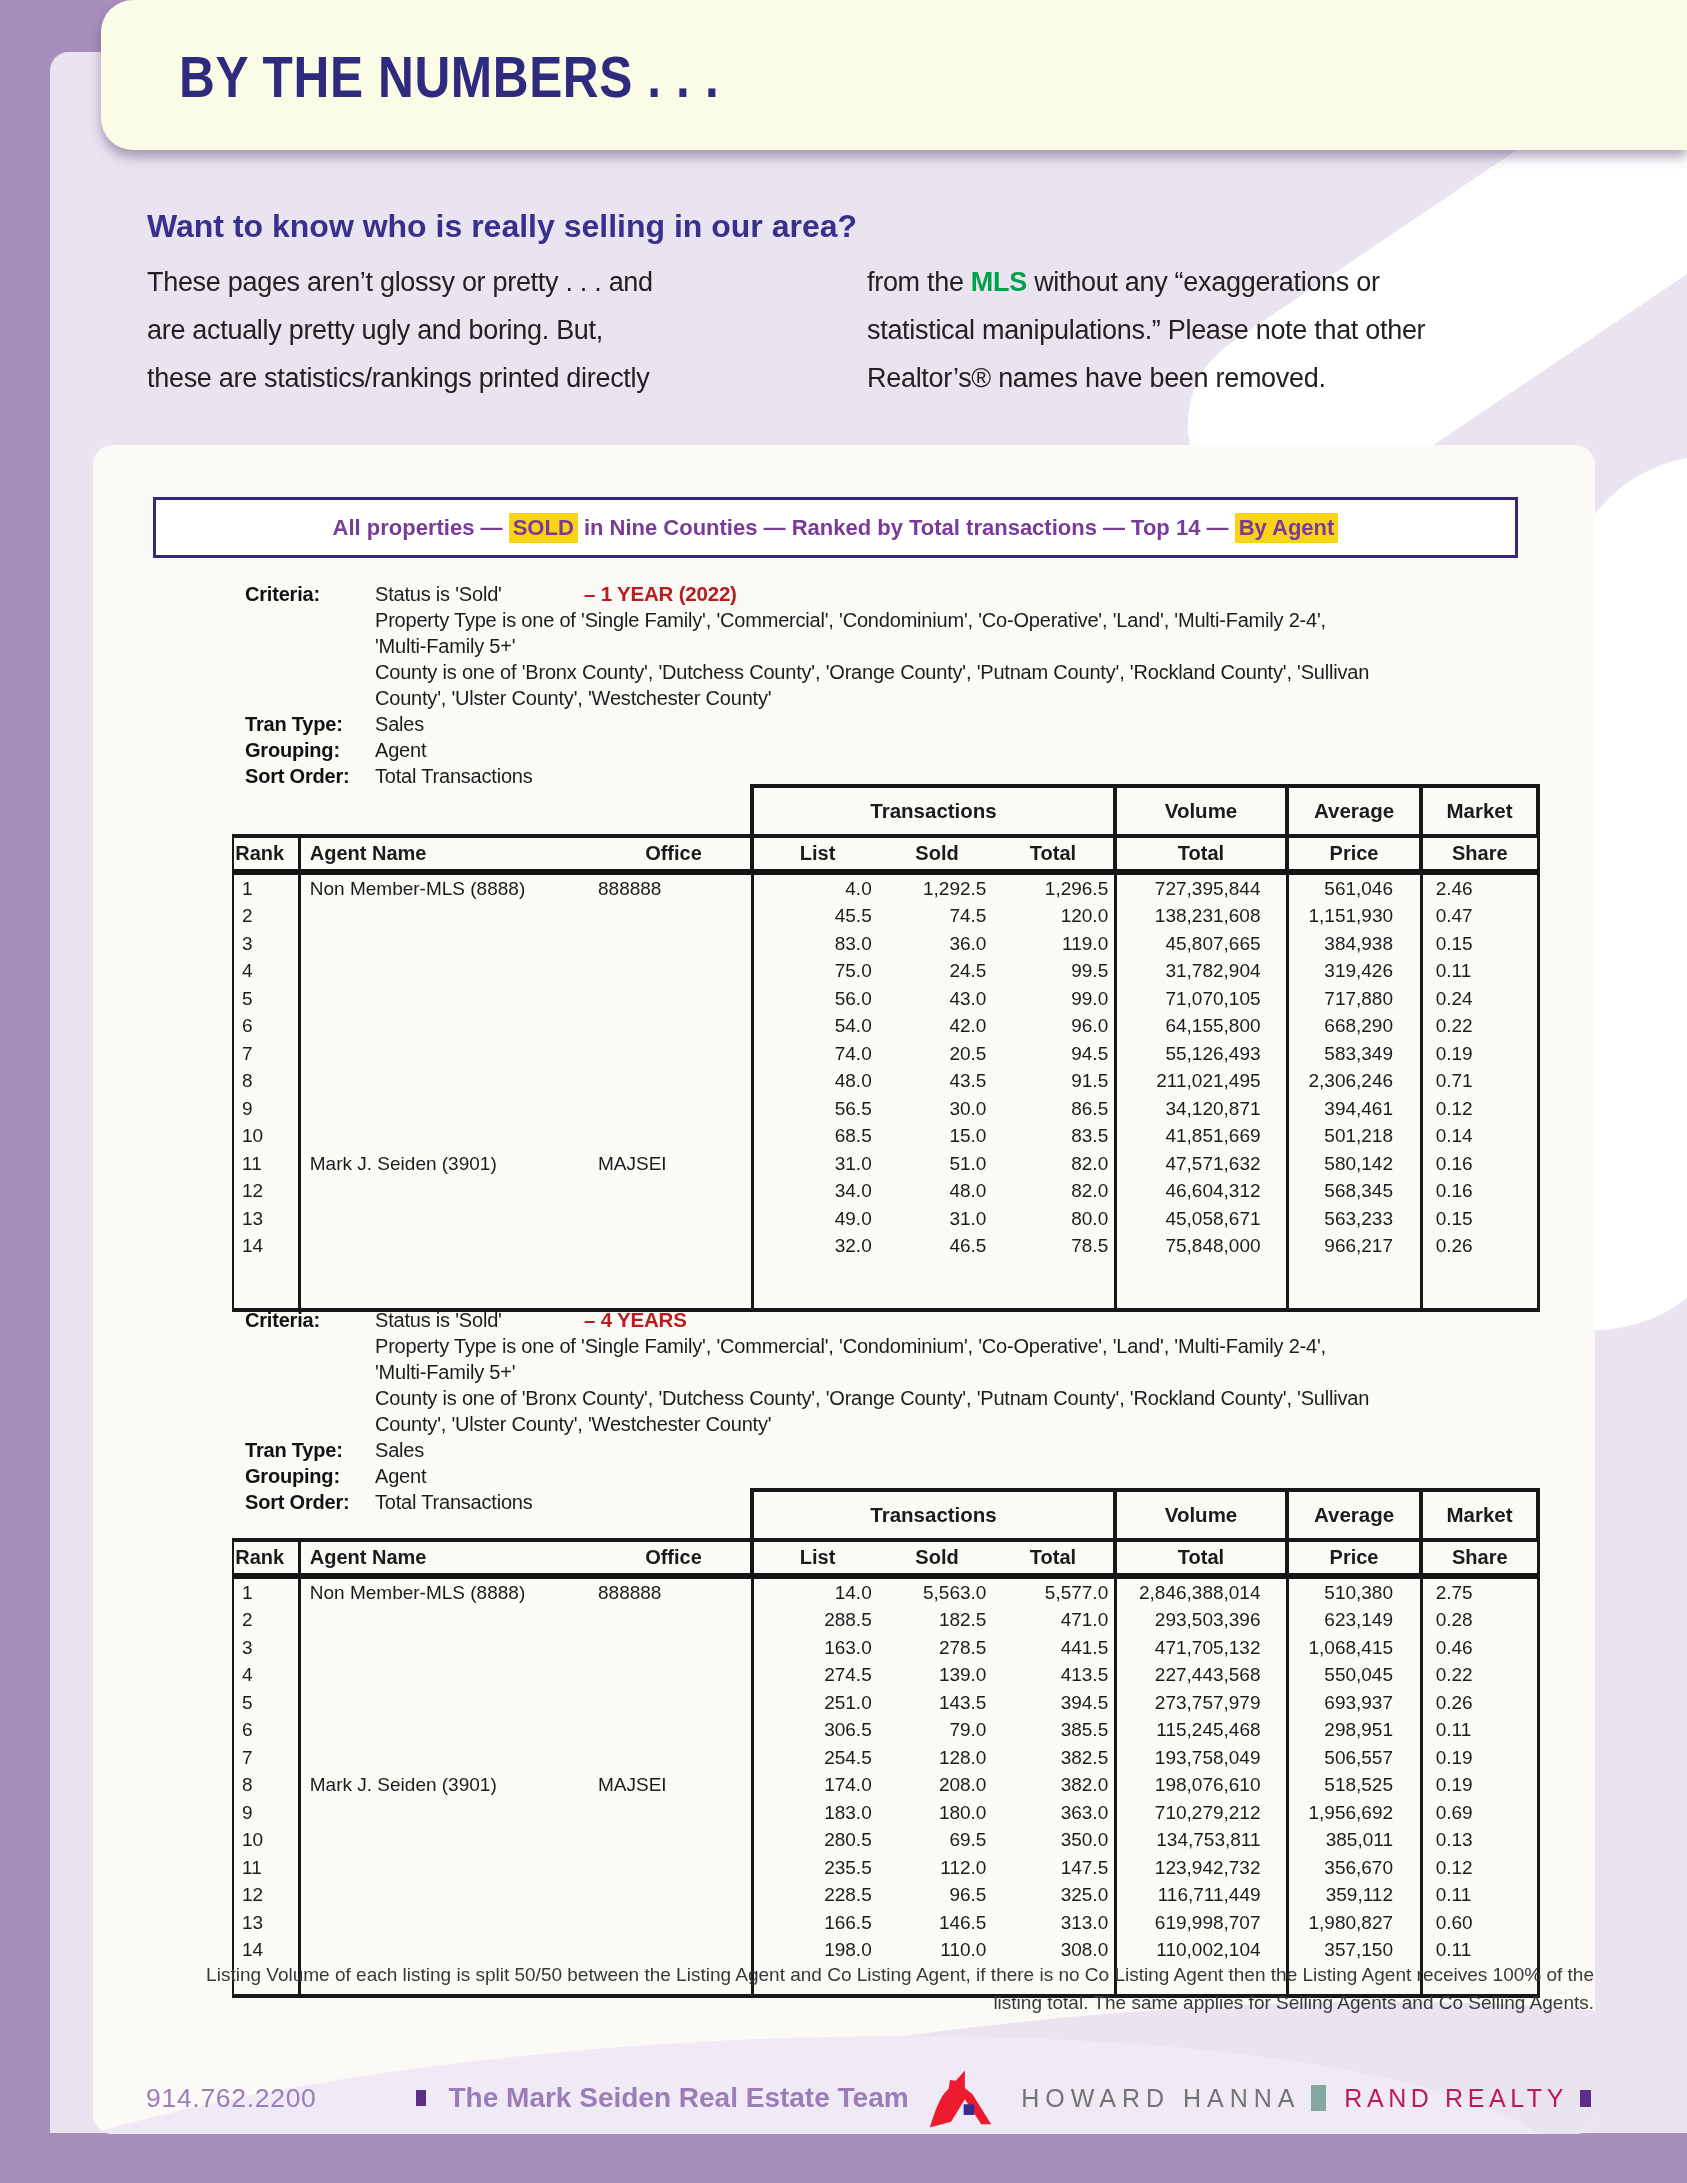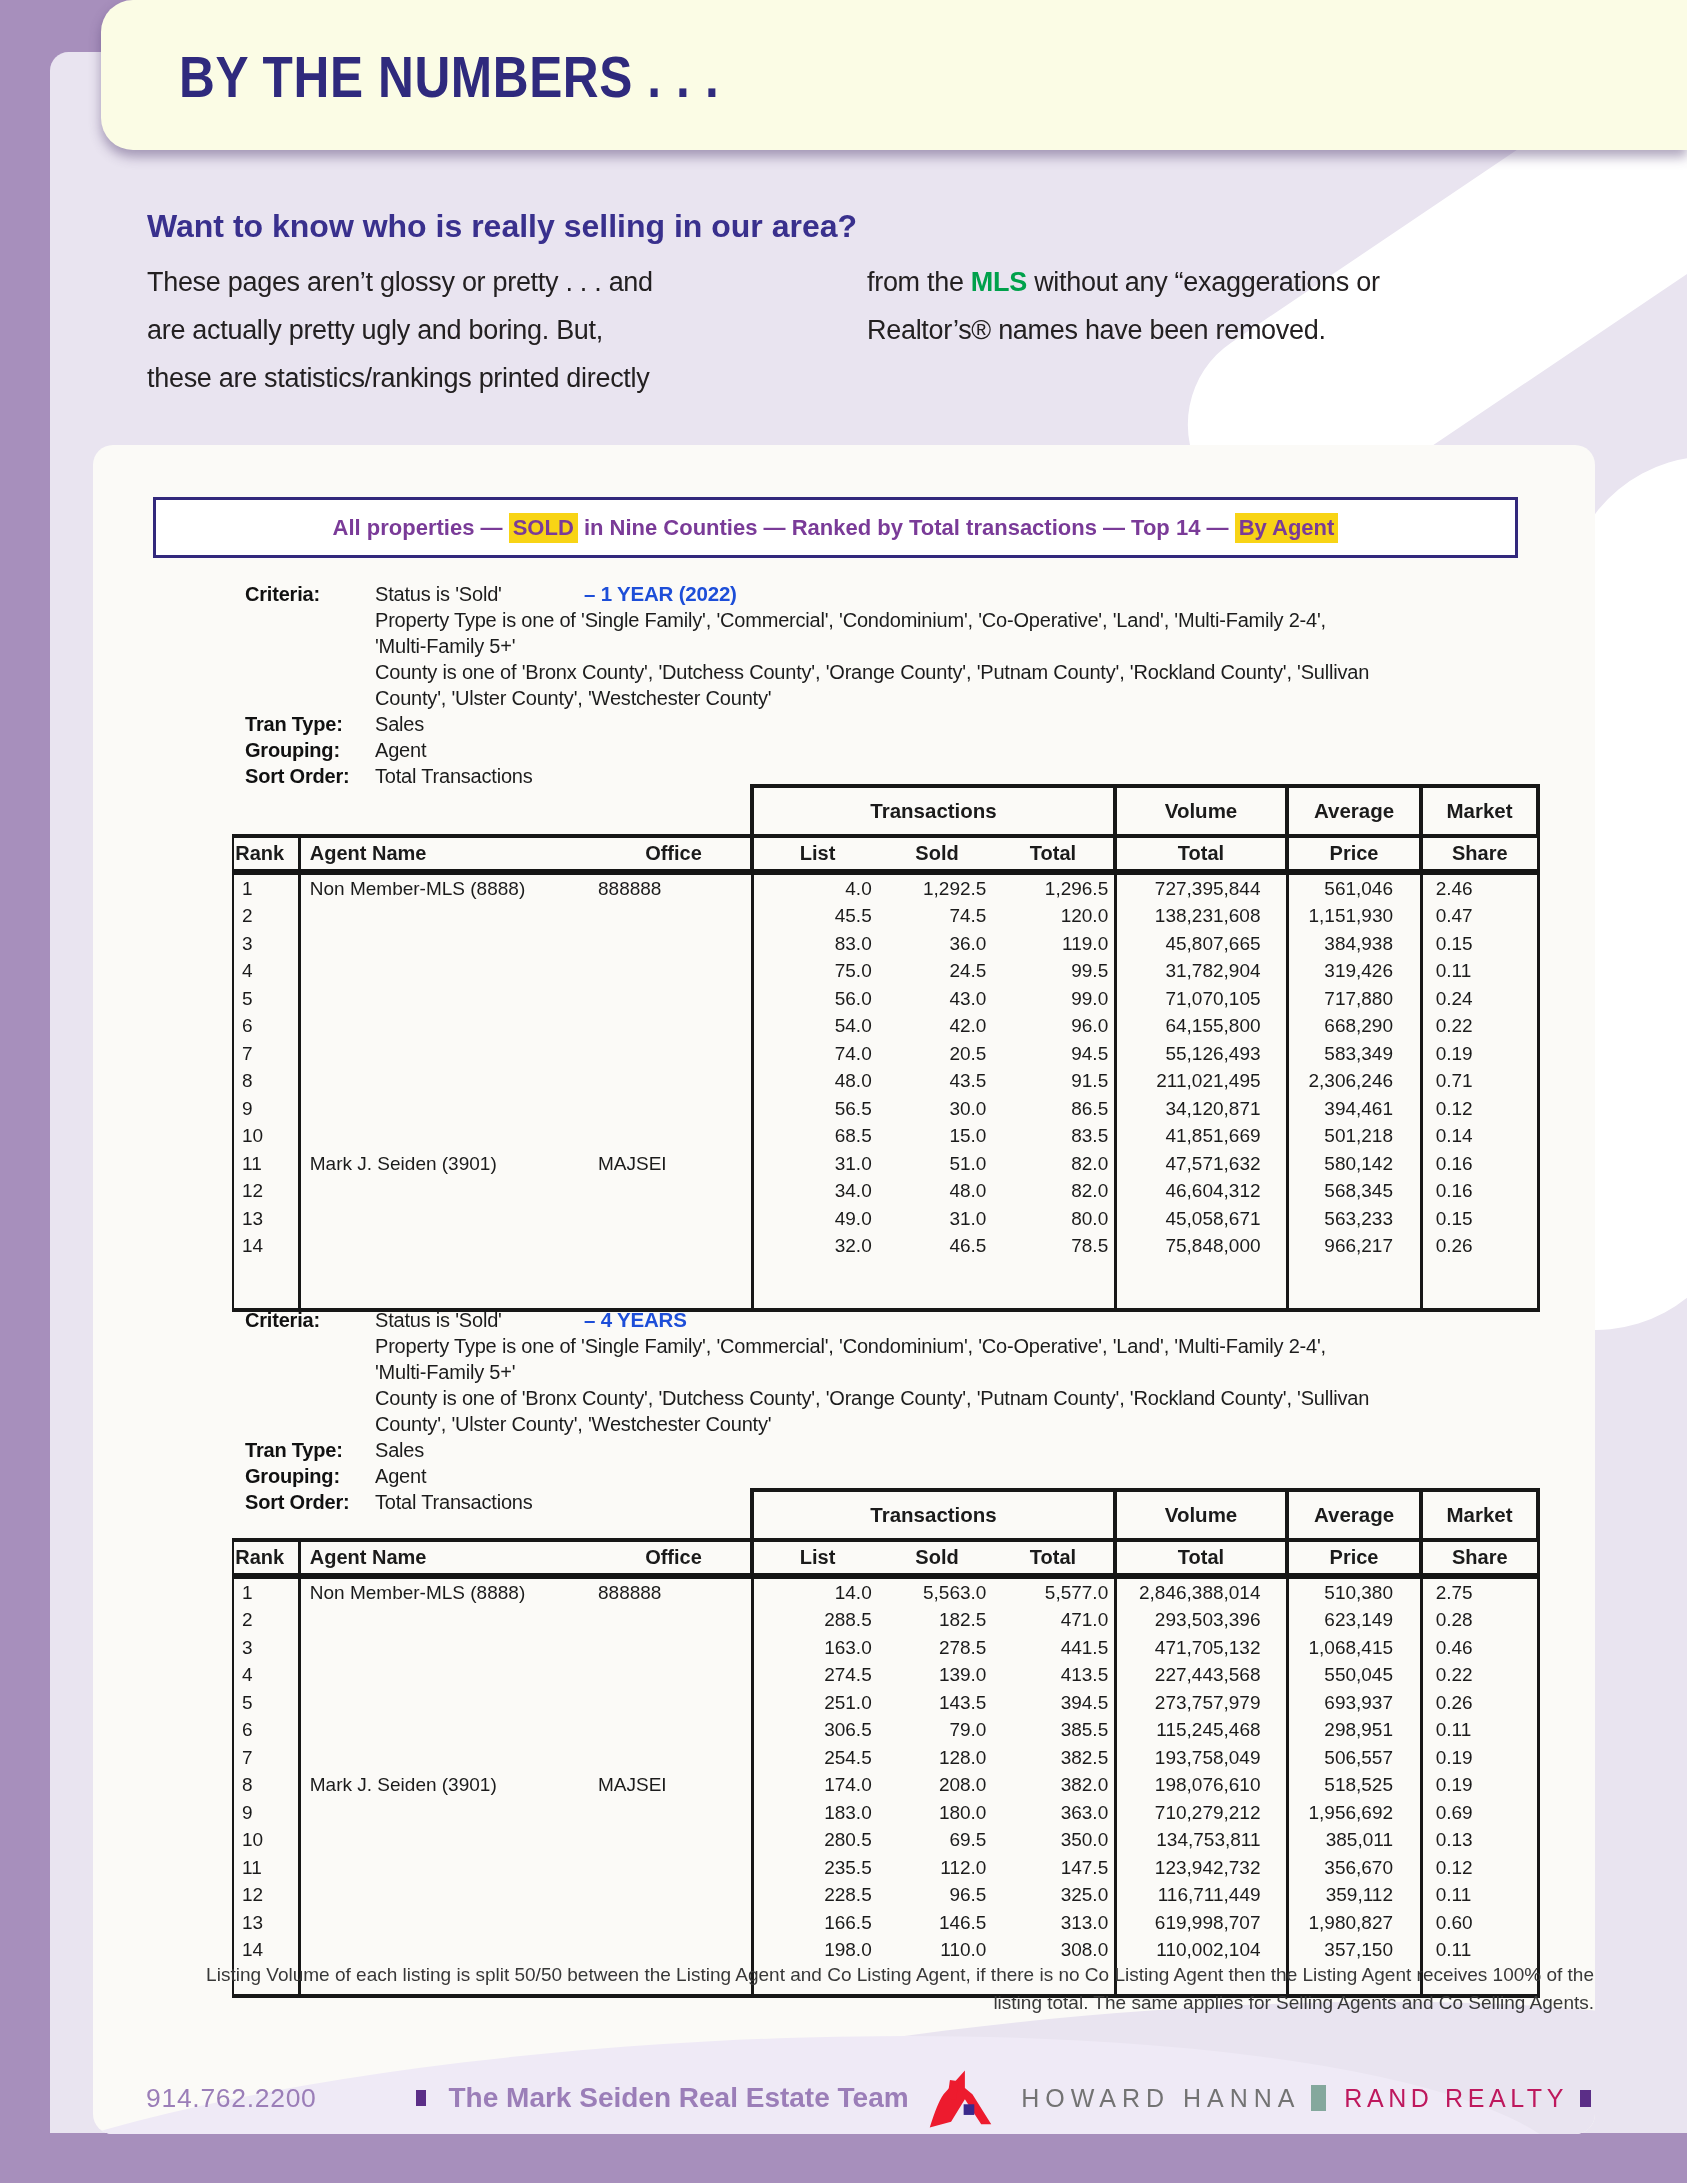--- a/index.html
+++ b/index.html
@@ -49,21 +49,21 @@
     border:3.3px solid #32287c;background:#ffffff;box-sizing:border-box;
     display:flex;align-items:center;justify-content:center;
     font-size:22px;font-weight:700;color:#7a3b98;white-space:pre;
   }
   .hl{background:#f8d415;padding:2px 4px;}
   
   .criteria{position:absolute;left:152px;z-index:2;font-size:20px;line-height:26px;color:#1c1c1c;letter-spacing:-0.2px;}
   .cl{display:flex;white-space:nowrap;}
   .cl-label{width:130px;flex:none;font-weight:700;color:#111;}
   .status{display:inline-block;width:209px;}
-  .period{color:#1d4ed8;font-weight:700;font-size:20.5px;}
+  .period{color:#b91c1c;font-weight:700;font-size:20.5px;}
   
   .tblwrap{position:absolute;left:139px;z-index:2;}
   table.tbl{border-collapse:collapse;table-layout:fixed;width:1307px;
     font-family:"Liberation Sans","DejaVu Sans",sans-serif;
     font-size:19px;color:#1b1b1b;}
   .tbl th{font-weight:700;font-size:20px;}
   .tbl .g{border:4px solid #171717;height:44px;text-align:center;font-size:20.5px;}
   .tbl .g-empty{border:none;}
   .tbl .hrow th{height:29px;border-top:4px solid #171717;border-bottom:6px solid #151515;}
   .h-rank{text-align:left;padding-left:1.3px;border-left:2.6px solid #171717;}
@@ -114,20 +114,21 @@
 </div>
 
 <div class="intro abs intro-heading">Want to know who is really selling in our area?</div>
 <div class="intro abs intro-col intro-left">
   <div>These pages aren’t glossy or pretty . . . and</div>
   <div>are actually pretty ugly and boring. But,</div>
   <div>these are statistics/rankings printed directly</div>
 </div>
 <div class="intro abs intro-col intro-right">
   <div><span>from the </span><span class="mls">MLS</span><span> without any “exaggerations or</span></div>
+  <div>statistical manipulations.” Please note that other</div>
   <div>Realtor’s® names have been removed.</div>
 </div>
 
 <div class="panel">
   <div class="swoosh swoosh1"></div>
   <div class="swoosh swoosh2"></div>
 
   <div class="banner"><span>All properties — </span><span class="hl">SOLD</span><span> in Nine Counties — Ranked by Total transactions — Top 14 — </span><span class="hl">By Agent</span></div>
 
   <div class="criteria" style="top:136px;">

